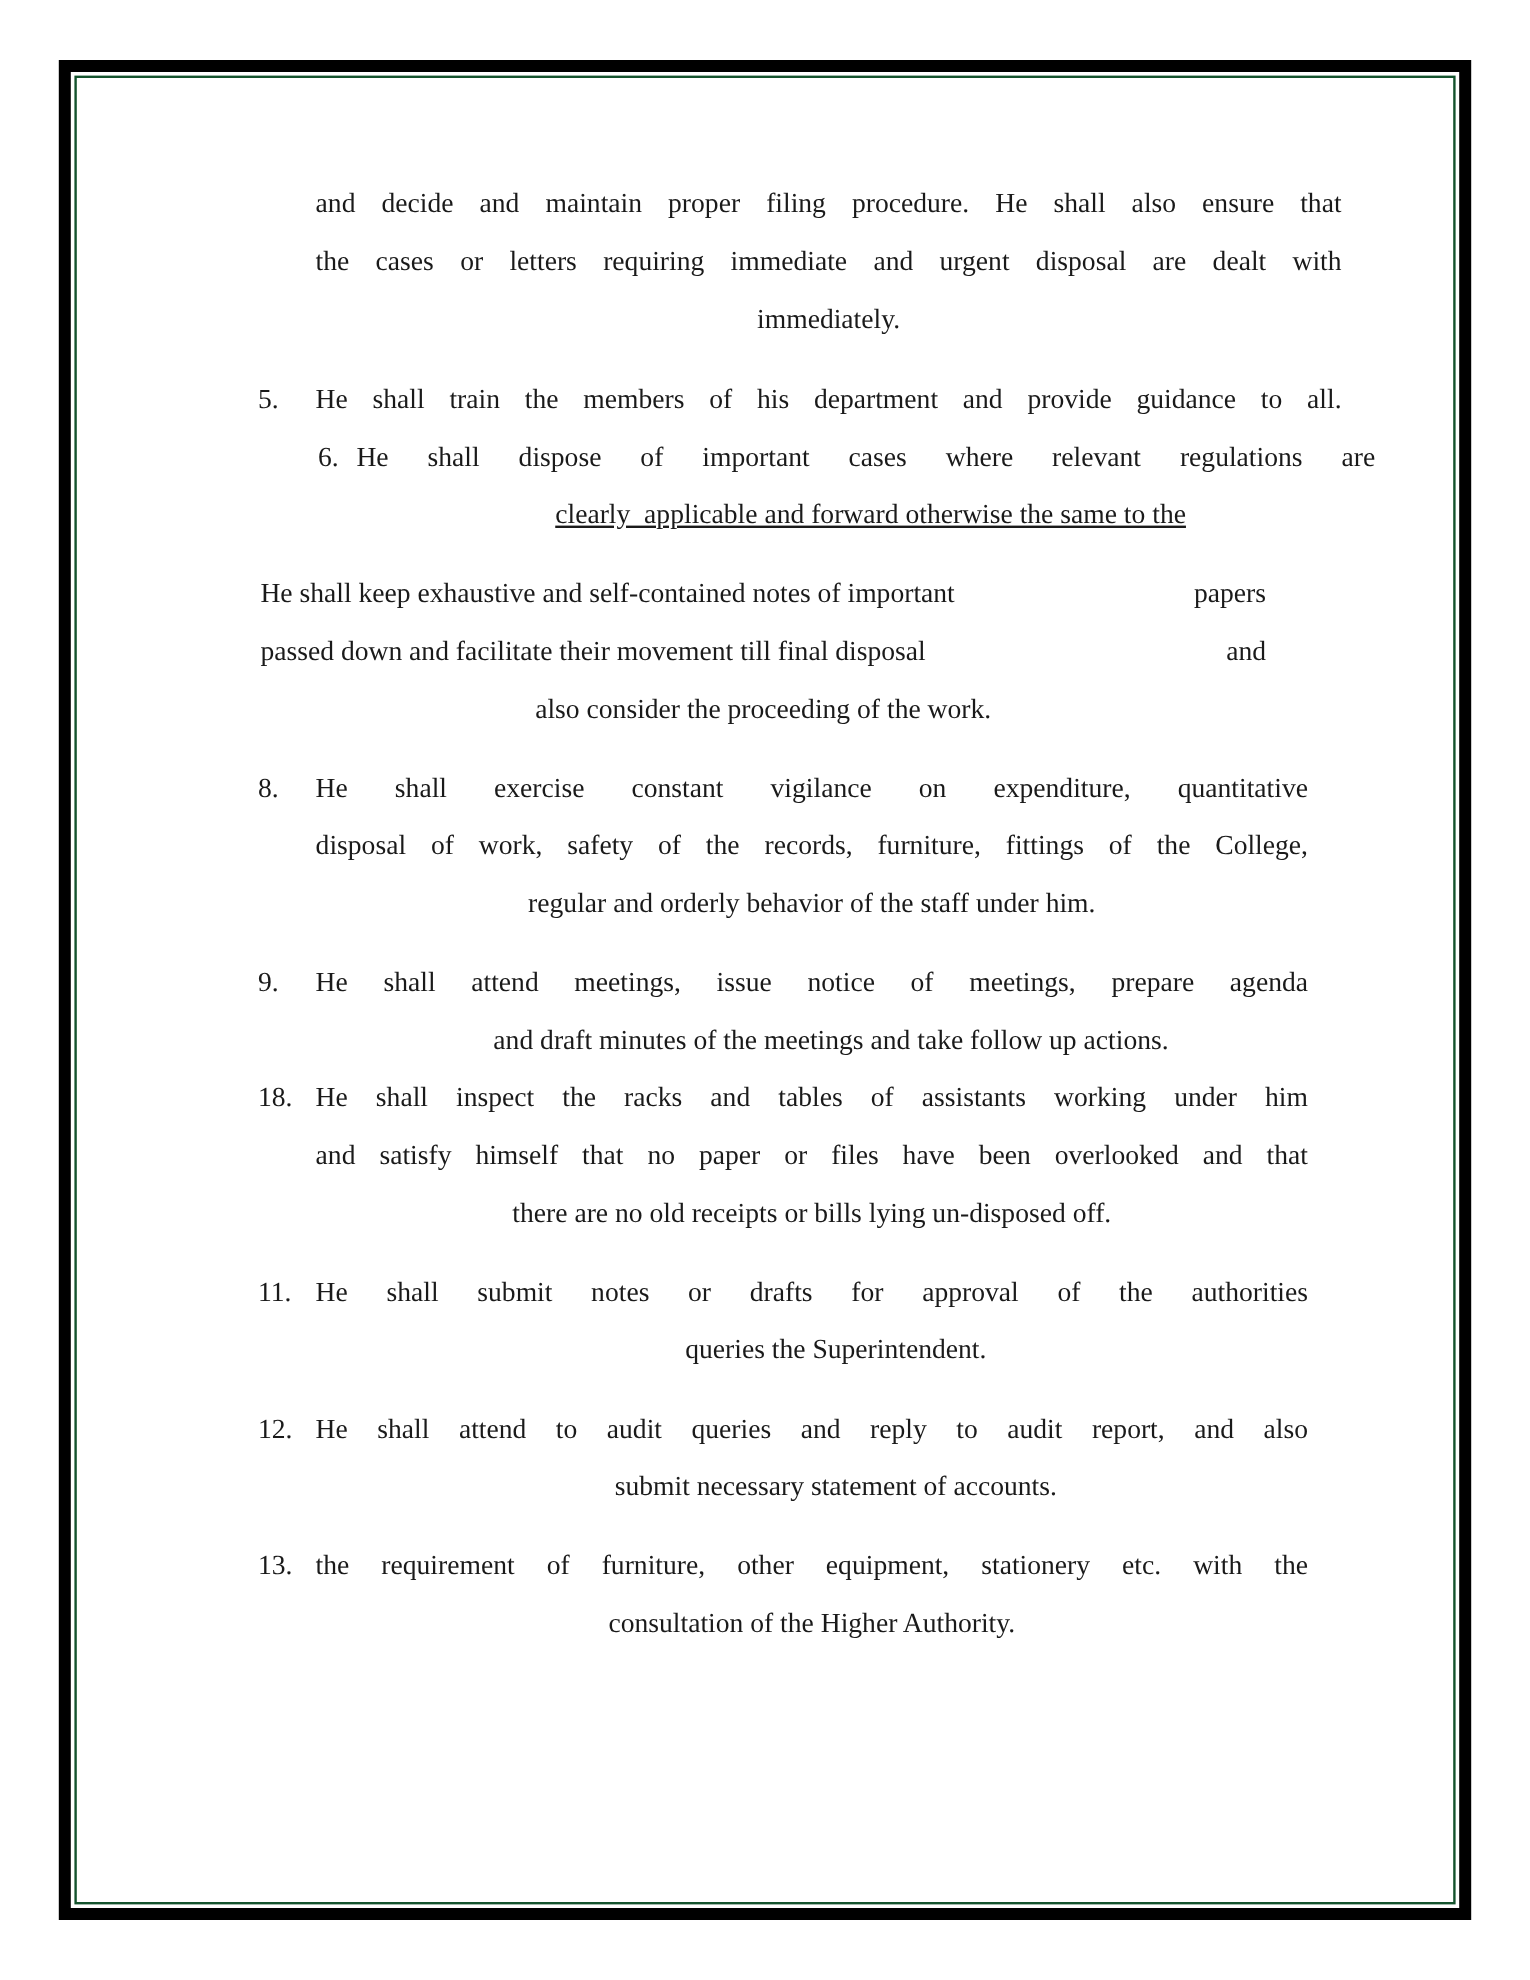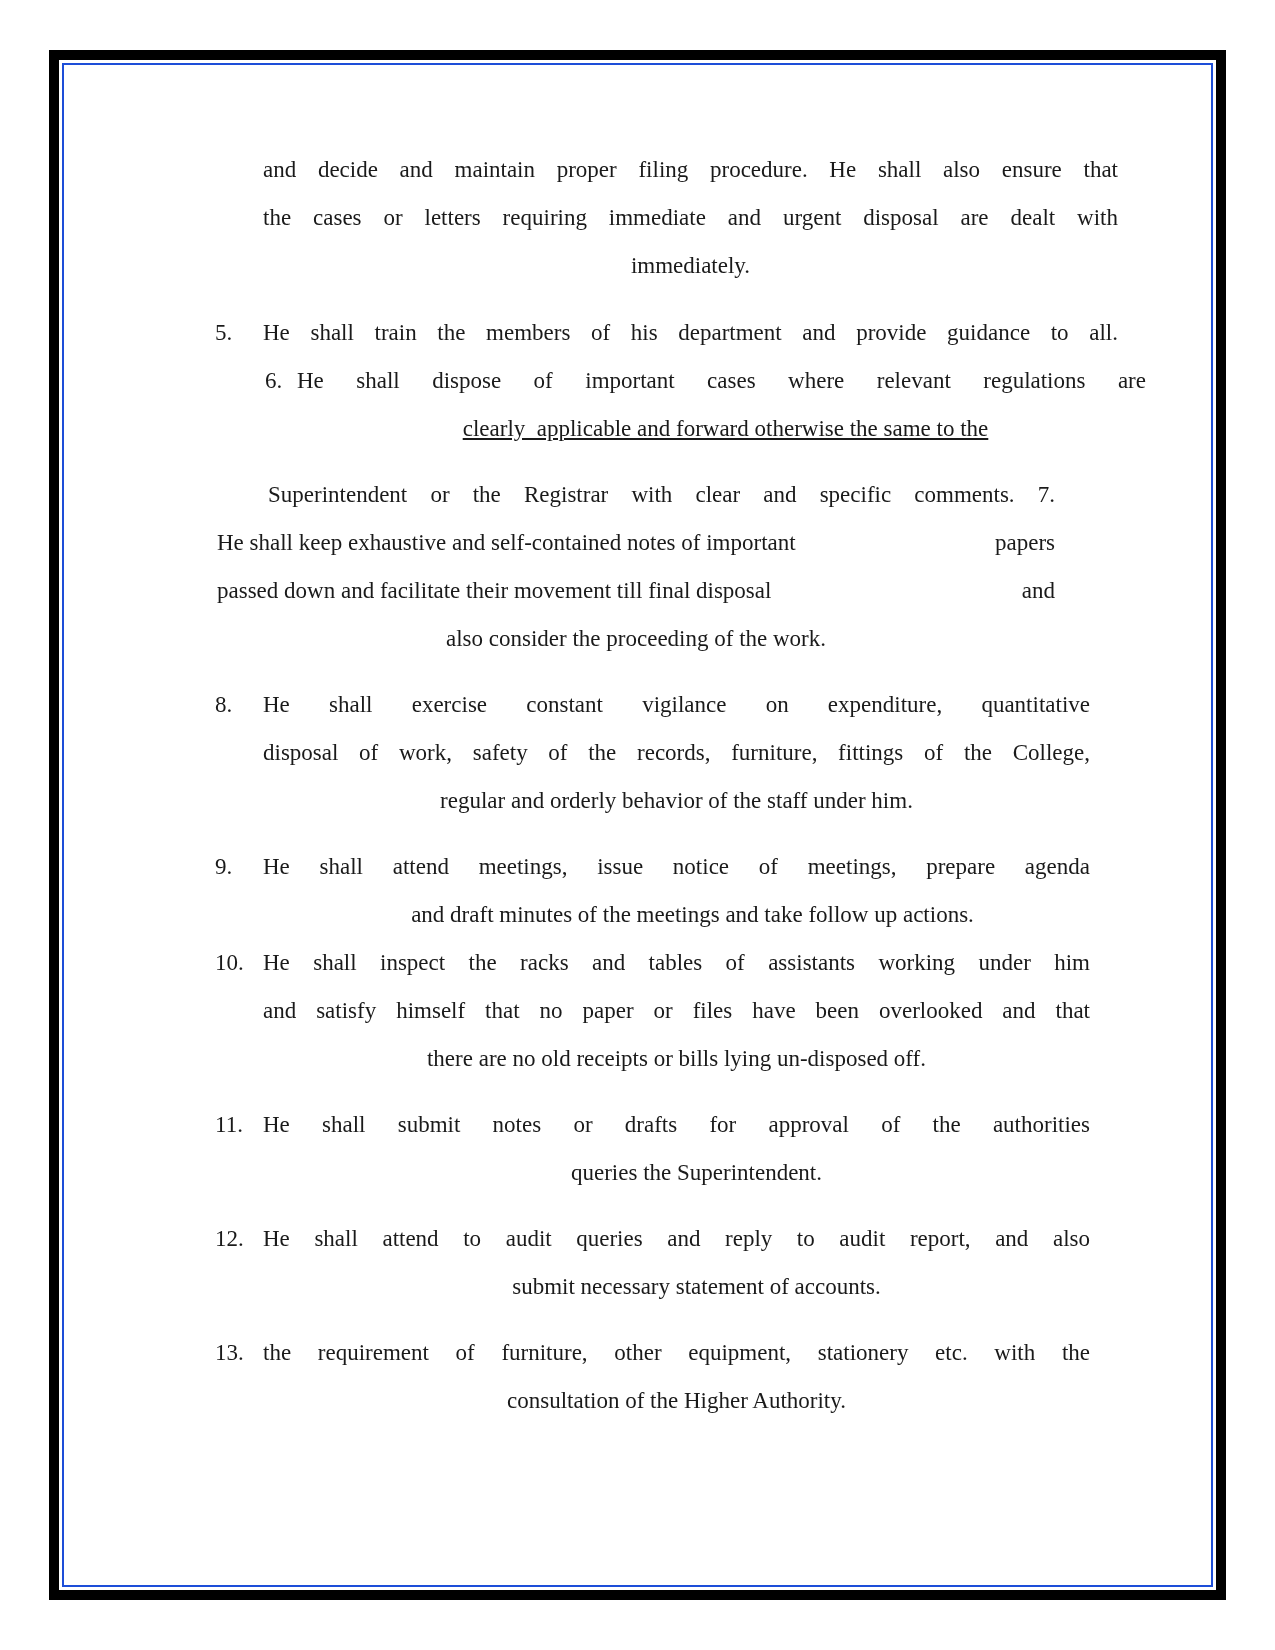--- a/index.html
+++ b/index.html
@@ -7,21 +7,21 @@
     width:1275px;height:1650px;position:relative;
     background:#ffffff;
     font-family:"Liberation Serif","DejaVu Serif",serif;
     color:#1a1a1a;font-size:23px;
   }
   .frame{
     position:absolute;left:49px;top:50px;width:1177px;height:1550px;
     box-sizing:border-box;border:10px solid #000;padding:3px;
   }
   .frame-inner{
-    box-sizing:border-box;border:2px solid #1d4ed8;width:100%;height:100%;
+    box-sizing:border-box;border:2px solid #14532d;width:100%;height:100%;
   }
   .content{
     box-sizing:border-box;padding:81px 0 0 151px;
   }
   .block{margin:0 0 18px 0;}
   .line{line-height:48px;height:48px;overflow:hidden;text-align:center;}
   .j{text-align:justify;text-align-last:justify;text-justify:inter-word;}
   .split{display:flex;justify-content:space-between;}
   .item{display:flex;}
   .num{flex:0 0 48px;line-height:48px;}
@@ -63,21 +63,20 @@
 
       <div class="block item b-i6">
         <span class="num">6.</span>
         <div class="lines">
           <div class="line j">He shall dispose of important cases where relevant regulations are</div>
           <div class="line ind8">clearly&nbsp; applicable and forward otherwise the same to the</div>
         </div>
       </div>
 
       <div class="block b-p7">
-        <div class="line j fl">Superintendent or the Registrar with clear and specific comments. 7.</div>
         <div class="line split">
           <span>He shall keep exhaustive and self-contained notes of important</span>
             <span>papers</span>
         </div>
         <div class="line split">
           <span>passed down and facilitate their movement till final disposal</span>
             <span>and</span>
         </div>
         <div class="line">also consider the proceeding of the work.</div>
       </div>
@@ -93,21 +92,21 @@
 
       <div class="block item b-i9">
         <span class="num">9.</span>
         <div class="lines">
           <div class="line j">He shall attend meetings, issue notice of meetings, prepare agenda</div>
           <div class="line ind32">and draft minutes of the meetings and take follow up actions.</div>
         </div>
       </div>
 
       <div class="block item b-i10">
-        <span class="num">10.</span>
+        <span class="num">18.</span>
         <div class="lines">
           <div class="line j">He shall inspect the racks and tables of assistants working under him</div>
           <div class="line j">and satisfy himself that no paper or files have been overlooked and that</div>
           <div class="line">there are no old receipts or bills lying un-disposed off.</div>
         </div>
       </div>
 
       <div class="block item b-i11">
         <span class="num">11.</span>
         <div class="lines">

